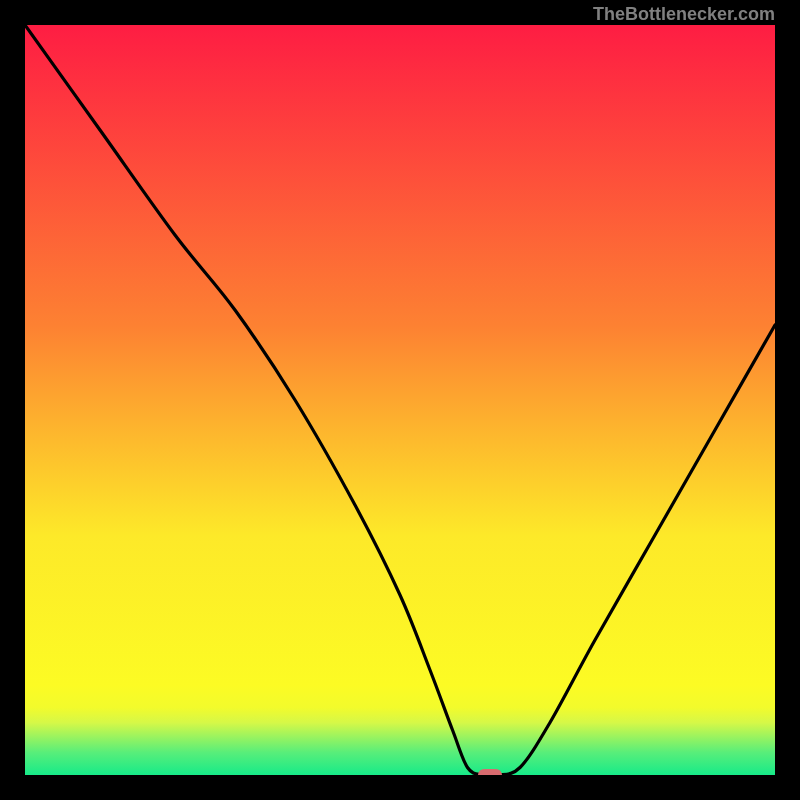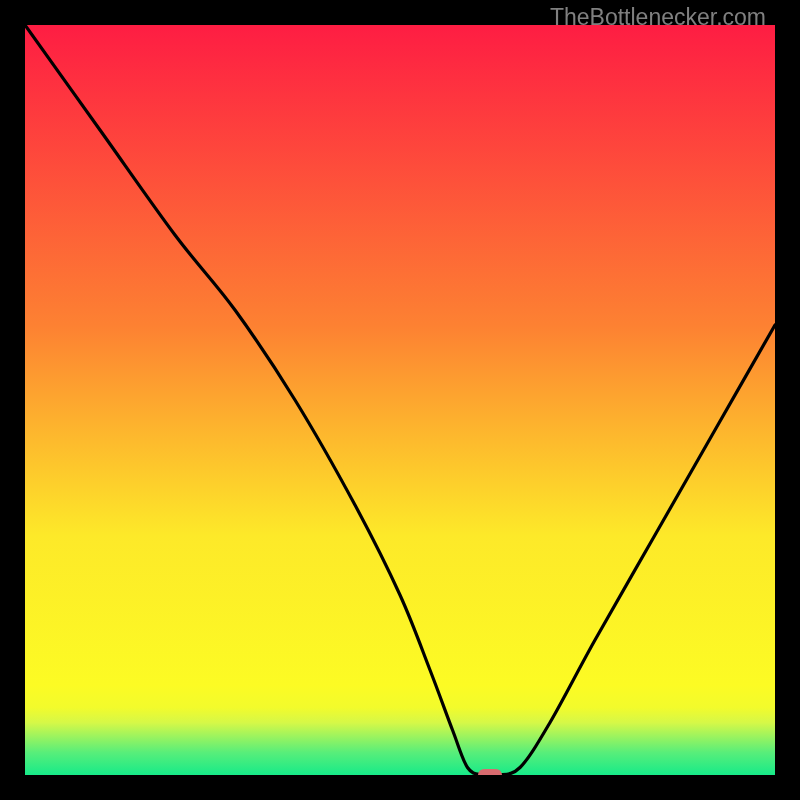--- a/index.html
+++ b/index.html
@@ -32,25 +32,25 @@
   }
   .curve-svg {
     position: absolute;
     inset: 0;
     width: 100%;
     height: 100%;
   }
   .watermark {
     position: absolute;
     top: 4px;
-    right: 34px;
+    right: 25px;
     color: #808080;
     font-family: Arial, Helvetica, sans-serif;
-    font-size: 23px;
-    font-weight: 400;
+    font-size: 18px;
+    font-weight: 700;
     letter-spacing: 0px;
   }
   .marker {
     position: absolute;
     background: #d86b6f;
     border-radius: 999px;
   }
 </style>
 </head>
 <body>

